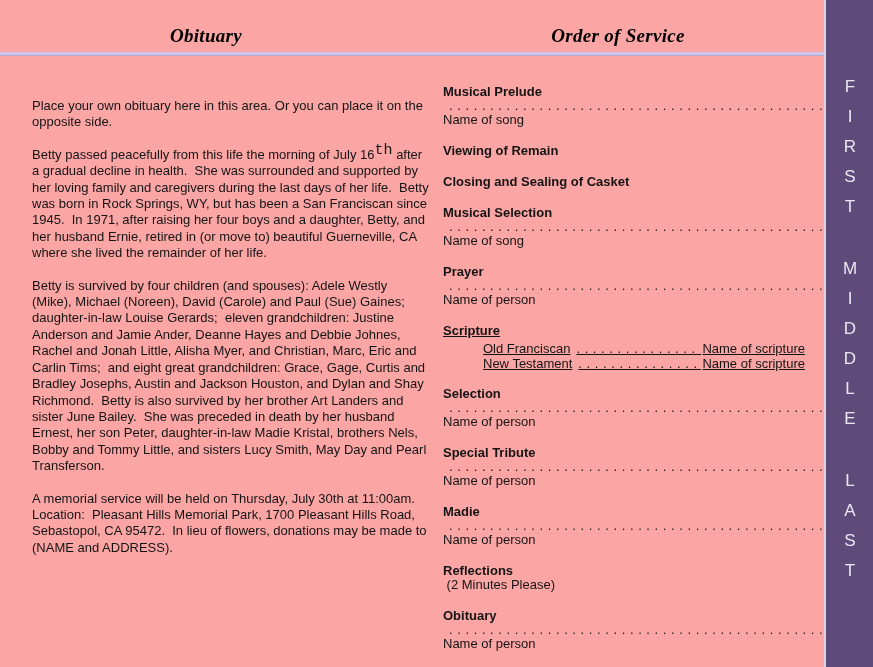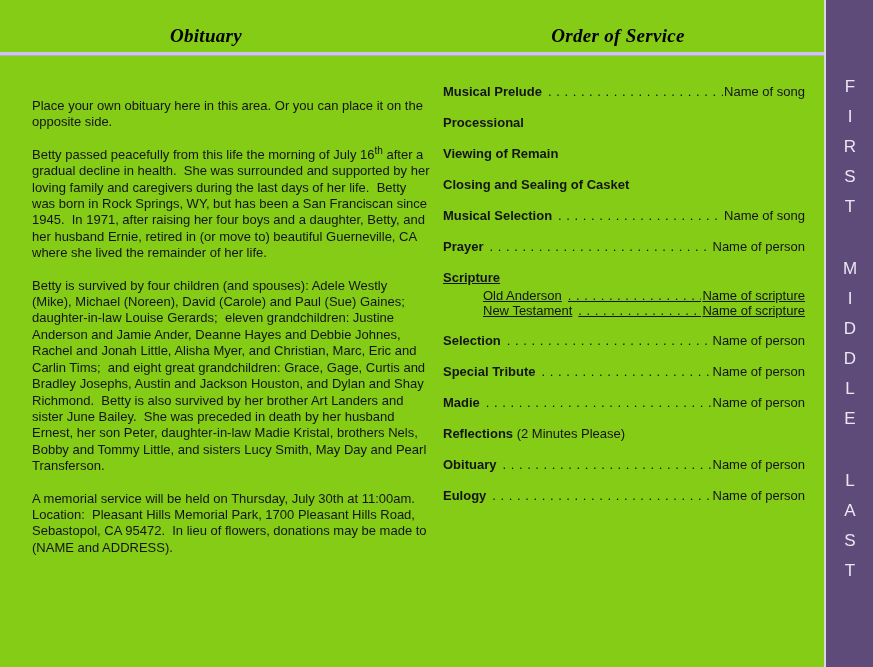--- a/index.html
+++ b/index.html
@@ -1,21 +1,21 @@
 <!DOCTYPE html>
 <html><head>
 <meta charset="utf-8">
 <style>
   * { box-sizing: border-box; }
   html, body { margin: 0; padding: 0; background: #ffffff; }
   .page {
     position: relative;
     width: 873px;
     height: 667px;
-    background: #84cc16;
+    background: #fca5a5;
     font-family: "Liberation Sans", sans-serif;
     color: #141414;
     overflow: hidden;
   }
   
   .header {
     position: absolute;
     top: 0; left: 0;
     width: 824px; height: 52px;
     display: flex;
@@ -45,33 +45,34 @@
   }
   
   .obit-col {
     position: absolute;
     left: 32px; top: 86px;
     width: 398px;
     font-size: 13px;
     line-height: 16.4px;
   }
   .obit-col p { margin: 12px 0 16px 0; white-space: pre-wrap; }
-  .obit-col sup { font-size: 10px; line-height: 0; }
+  .obit-col sup { font-size: 15px; line-height: 0; font-family: Liberation Mono, monospace; }
   
   .svc-col {
     position: absolute;
     left: 443px; top: 85px;
     width: 362px;
     font-size: 13px;
   }
   .svc-row {
     display: flex;
     align-items: flex-start;
     line-height: 14px;
     margin-bottom: 17px;
+    flex-direction: column;
   }
   .svc-label { font-weight: bold; white-space: nowrap; }
   .svc-suffix { white-space: pre; }
   .svc-dots {
     flex: 1 1 auto;
     overflow: hidden;
     white-space: nowrap;
     margin: 0 1px 0 6px;
     letter-spacing: 0.5px;
   }
@@ -129,23 +130,20 @@
   </div>
 
   <div class="svc-col">
 
     <div class="svc-row">
       <span class="svc-label">Musical Prelude</span>
       <span class="svc-dots">. . . . . . . . . . . . . . . . . . . . . . . . . . . . . . . . . . . . . . . . . . . . . . . . . . . . . . . . . . . . . . . . . . . . . . . . . . . .</span>
       <span class="svc-value">Name of song</span>
     </div>
 
-    <div class="svc-row">
-      <span class="svc-label">Processional</span>
-    </div>
 
     <div class="svc-row">
       <span class="svc-label">Viewing of Remain</span>
     </div>
 
     <div class="svc-row">
       <span class="svc-label">Closing and Sealing of Casket</span>
     </div>
 
     <div class="svc-row">
@@ -158,21 +156,21 @@
       <span class="svc-label">Prayer</span>
       <span class="svc-dots">. . . . . . . . . . . . . . . . . . . . . . . . . . . . . . . . . . . . . . . . . . . . . . . . . . . . . . . . . . . . . . . . . . . . . . . . . . . .</span>
       <span class="svc-value">Name of person</span>
     </div>
 
     <div class="svc-group">
       <div class="svc-row">
         <span class="svc-label">Scripture</span>
       </div>
       <div class="svc-subrow">
-        <span class="sub-label">Old Anderson</span>
+        <span class="sub-label">Old Franciscan</span>
         <span class="svc-dots">. . . . . . . . . . . . . . . . . . . . . . . . . . . . . . . . . . . . . . . . . . . . . . . . . . . . . . . . . . . . . . . . . . . . . . . . . . . .</span>
         <span class="svc-value">Name of scripture</span>
       </div>
       <div class="svc-subrow">
         <span class="sub-label">New Testament</span>
         <span class="svc-dots">. . . . . . . . . . . . . . . . . . . . . . . . . . . . . . . . . . . . . . . . . . . . . . . . . . . . . . . . . . . . . . . . . . . . . . . . . . . .</span>
         <span class="svc-value">Name of scripture</span>
       </div>
     </div>
 

